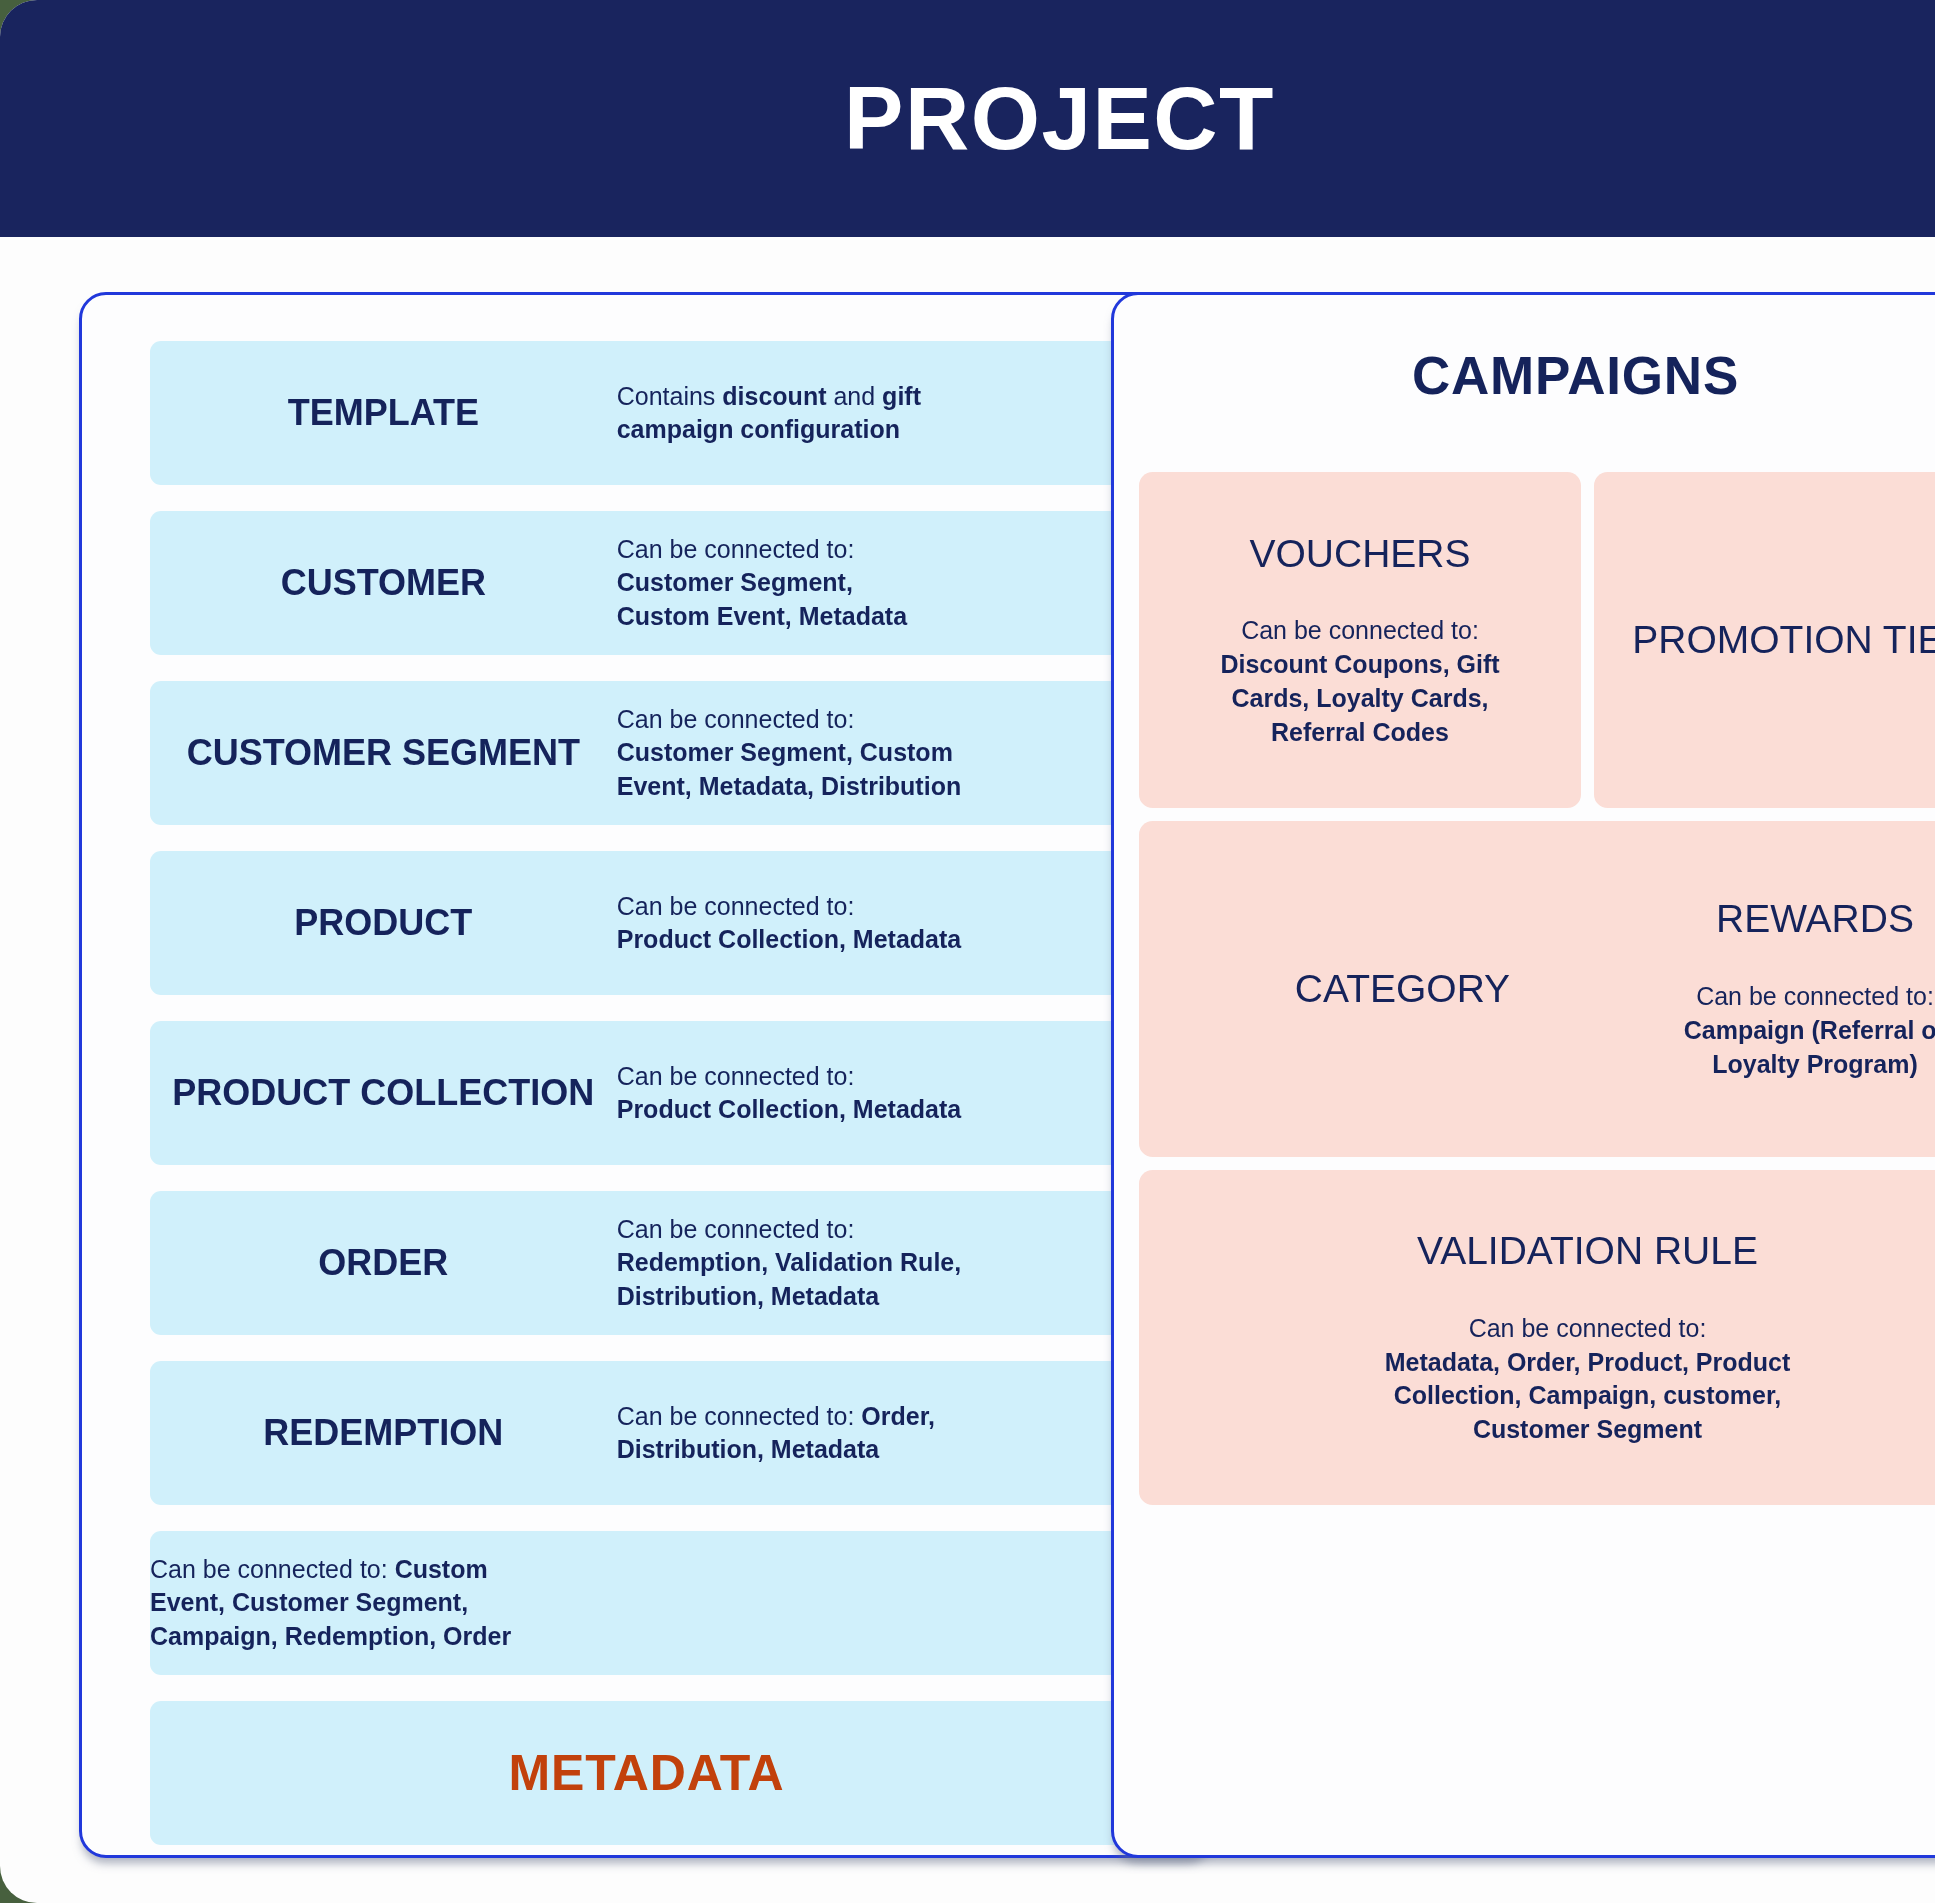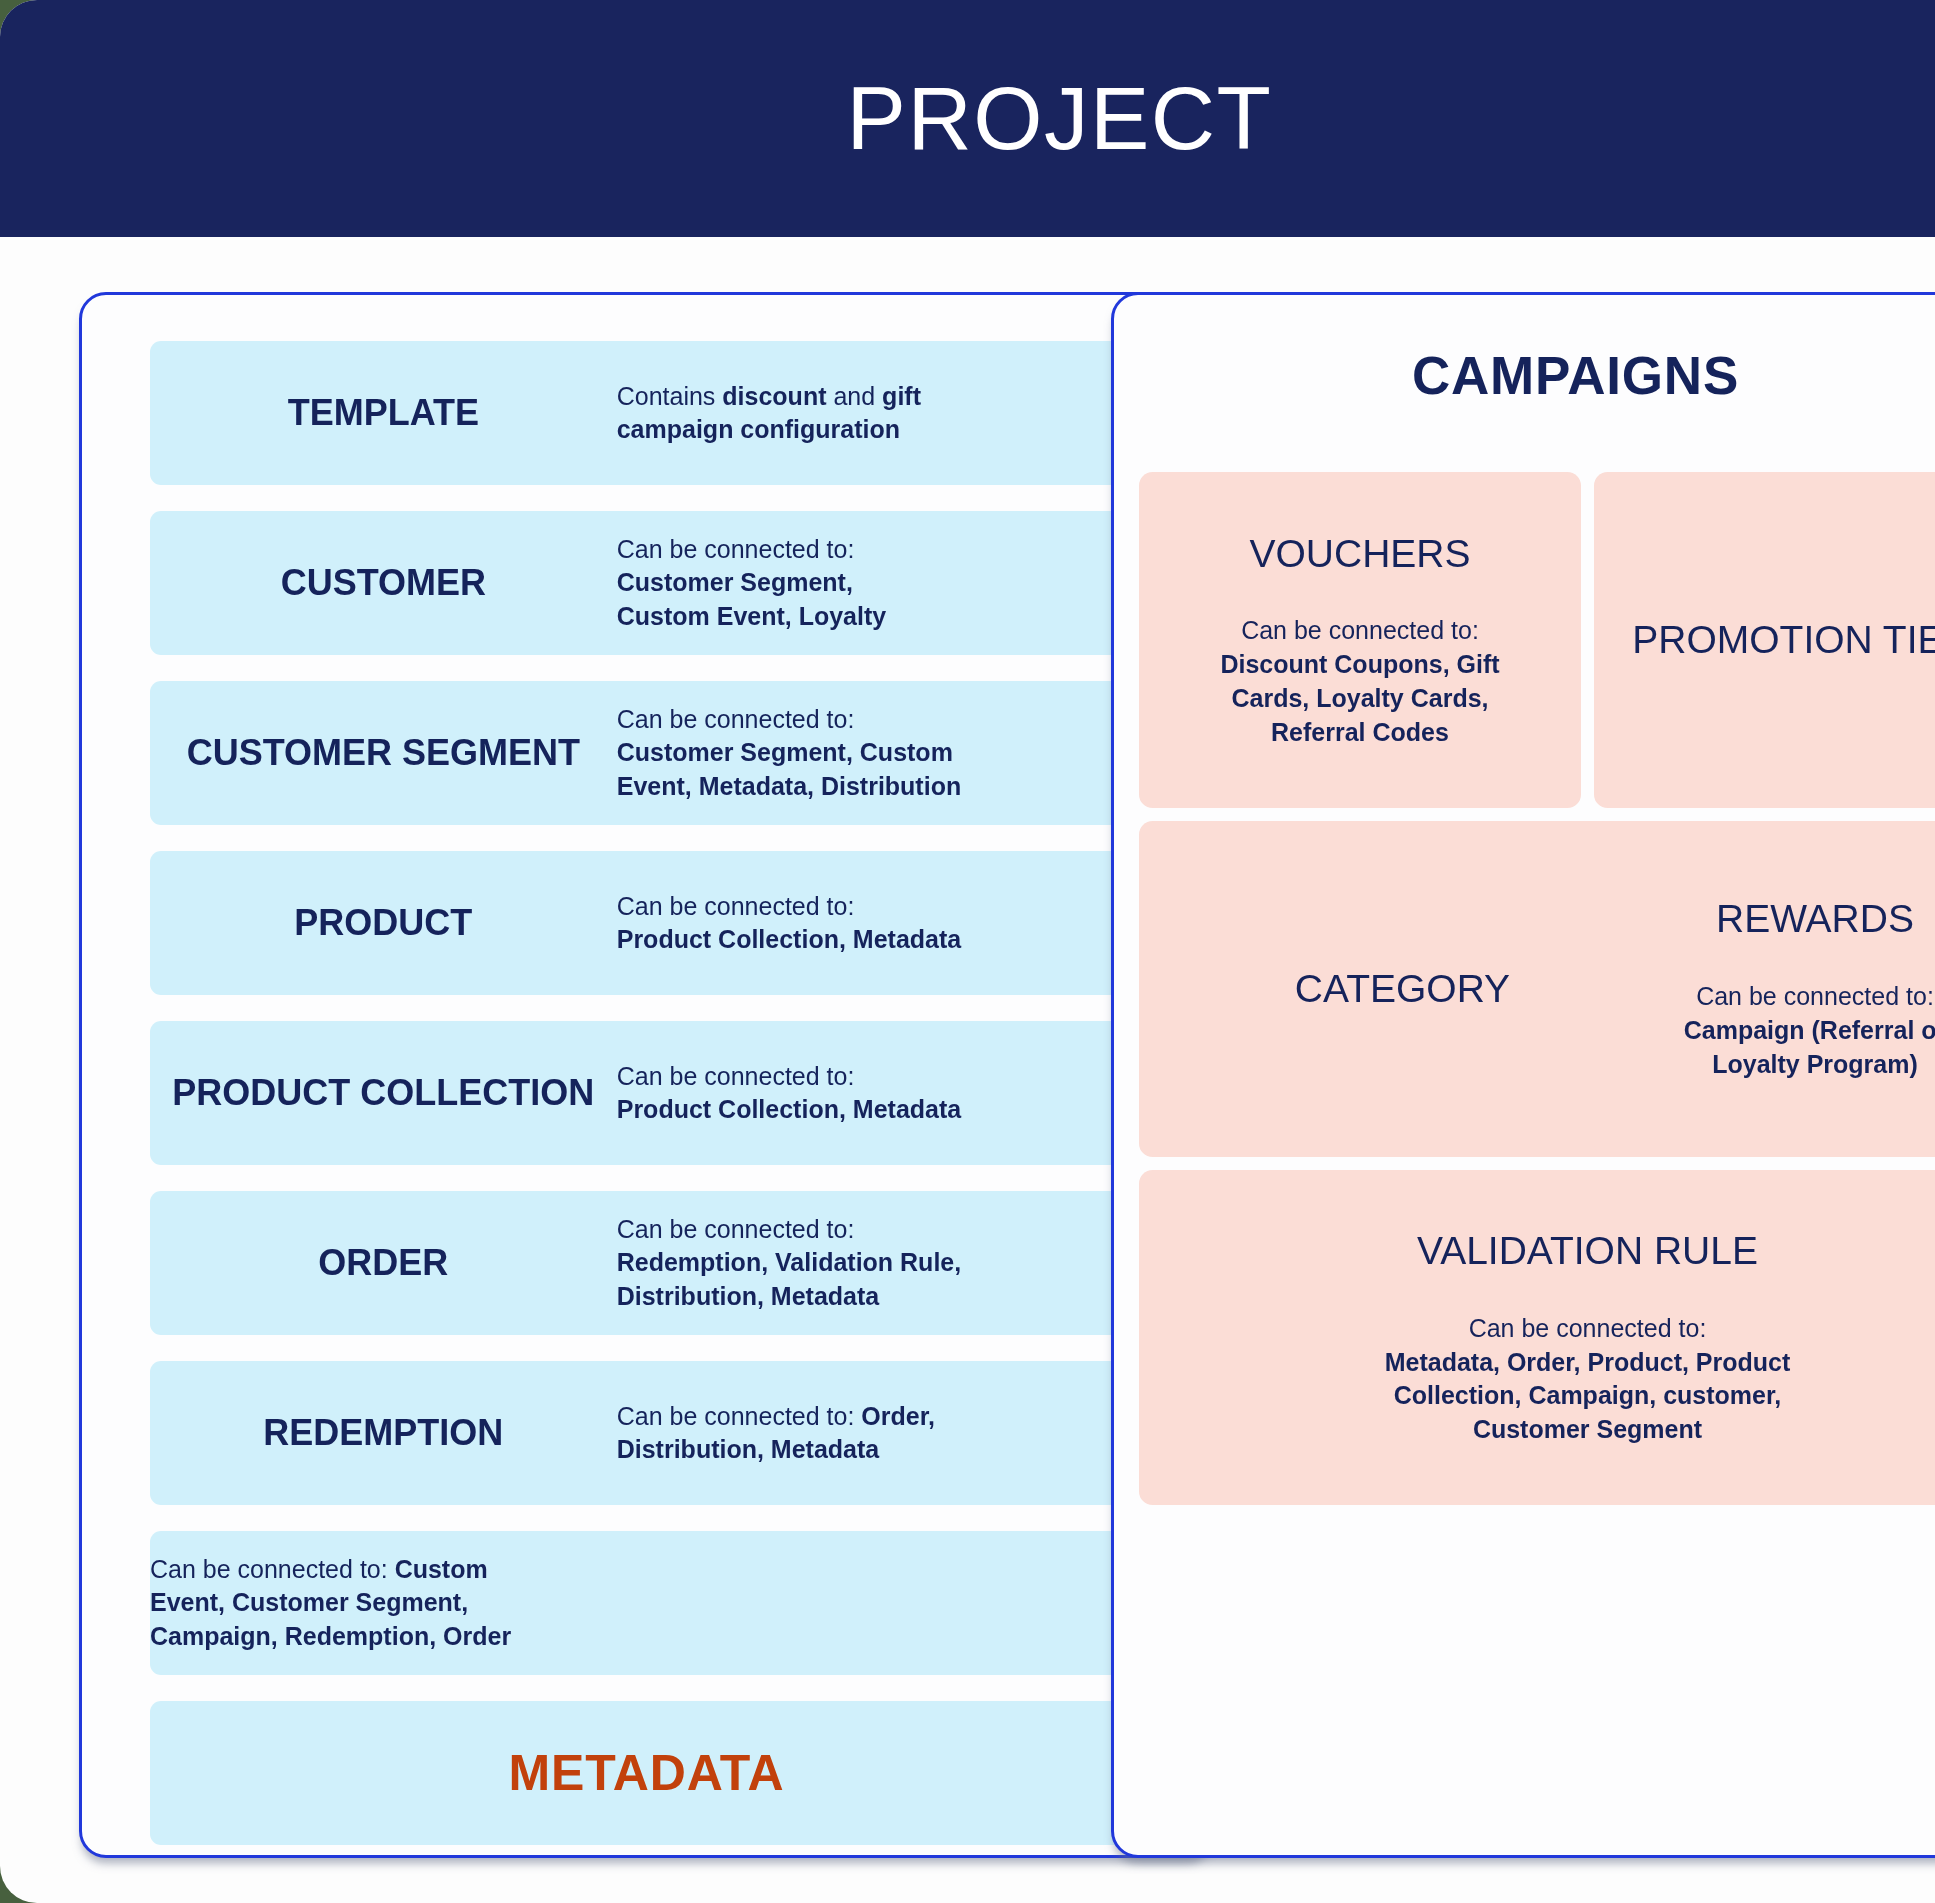--- a/index.html
+++ b/index.html
@@ -15,21 +15,21 @@
     border-radius:37px;
     overflow:hidden;
   }
   
   .header{
     position:absolute;left:0;top:0;width:100%;height:237px;
     background:#19245E;
     display:flex;align-items:center;justify-content:center;
   }
   .header-title{
-    color:#FFFFFF;font-size:89px;font-weight:400;letter-spacing:1.5px;
+    color:#FFFFFF;font-size:89px;font-weight:700;letter-spacing:1.5px;
   }
   
   .panel{
     position:absolute;top:292px;height:1566px;
     background:#FDFDFE;
     border:3.5px solid #2138DB;
     border-radius:27px;
     box-sizing:border-box;
     box-shadow:0 8.5px 10px -3.9px rgba(100,110,135,.55);
   }
@@ -112,21 +112,21 @@
       <div class="row">
         <div class="row-label">TEMPLATE</div>
         <div class="row-desc"><span>Contains </span><span class="seg-b">discount</span><span> and </span><span class="seg-b">gift
 campaign configuration</span></div>
       </div>
 
       <div class="row">
         <div class="row-label">CUSTOMER</div>
         <div class="row-desc"><span>Can be connected to:
 </span><span class="seg-b">Customer Segment,
-Custom Event, Loyalty</span></div>
+Custom Event, Metadata</span></div>
       </div>
 
       <div class="row">
         <div class="row-label">CUSTOMER SEGMENT</div>
         <div class="row-desc"><span>Can be connected to:
 </span><span class="seg-b">Customer Segment, Custom
 Event, Metadata, Distribution</span></div>
       </div>
 
       <div class="row">

